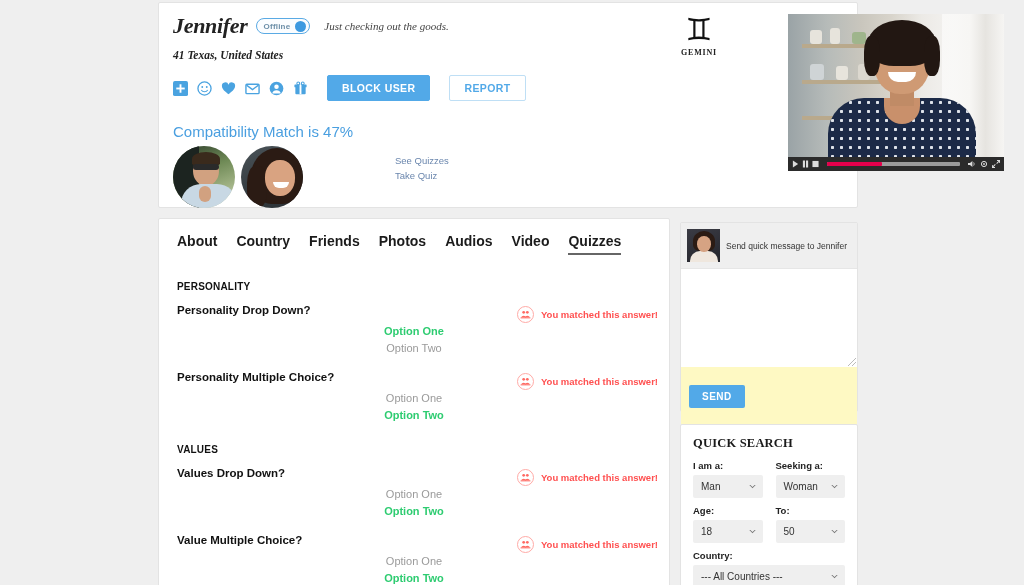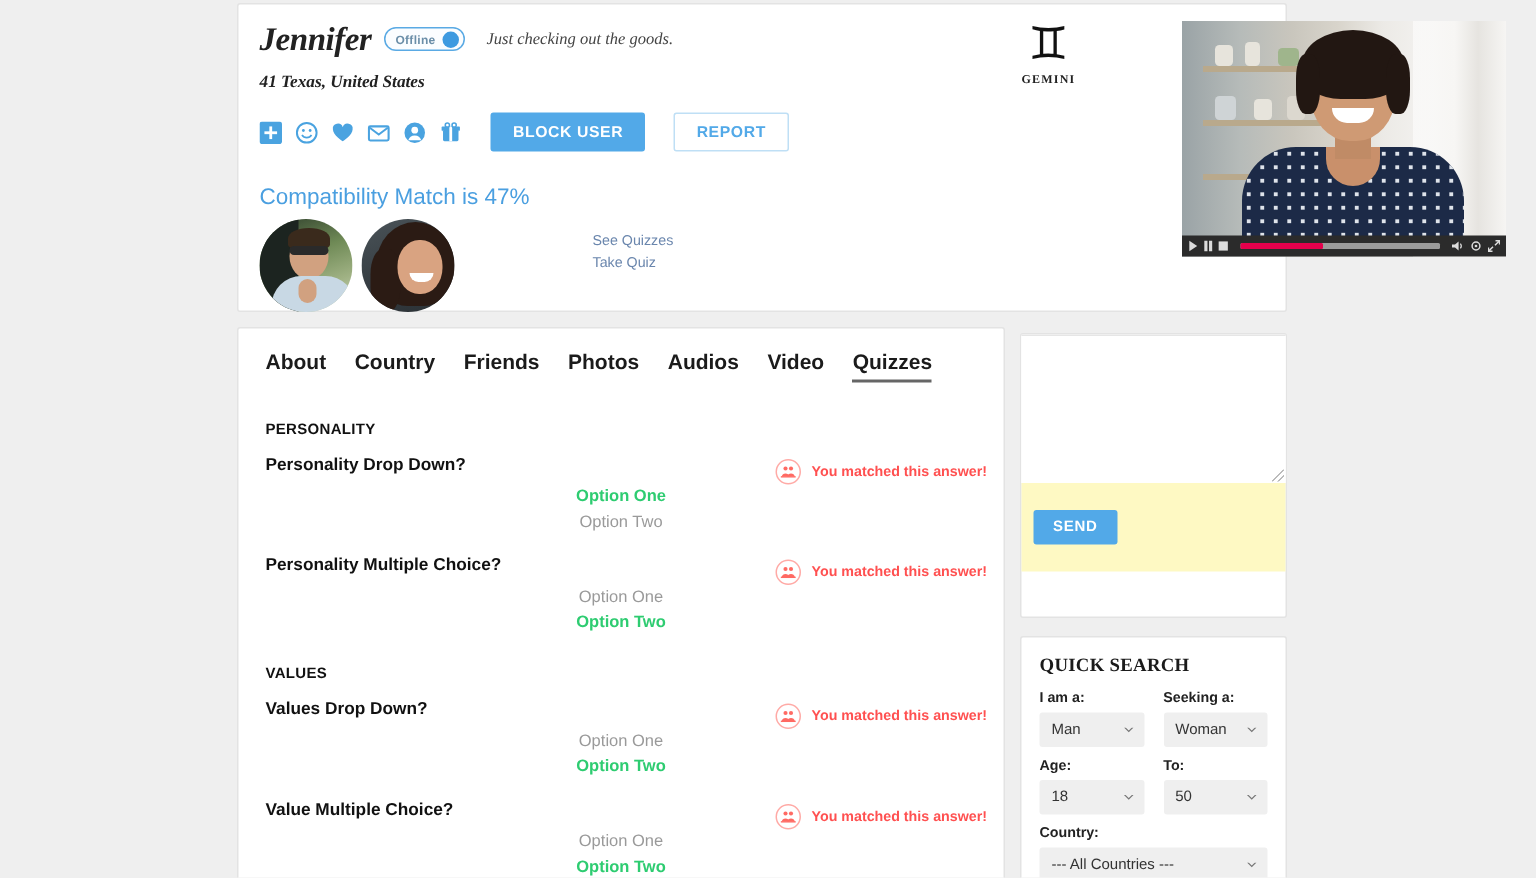--- a/index.html
+++ b/index.html
@@ -448,20 +448,29 @@
                 <rect x="0.6" y="9.2" width="10.8" height="1"></rect>
               </svg>
             </span>
             <span class="mtxt">You matched this answer!</span>
           </div>
         </div>
       </div>
   </div>
 
   <div class="card" id="msg-card">
+    <div class="msg-head">
+      <span class="msg-avatar">
+        <span class="ma-bg"></span>
+          <span class="ma-body"></span>
+          <span class="ma-hair"></span>
+          <span class="ma-face"></span>
+      </span>
+      <span class="mh-text">Send quick message to  Jennifer</span>
+    </div>
     <div class="msg-area-wrap">
       <textarea class="msg-area" placeholder="" style=""></textarea>
       <span class="resize-grip"></span>
     </div>
     <div class="msg-foot">
       <button class="btn-send">SEND</button>
     </div>
   </div>
 
   <div class="card" id="search-card">

